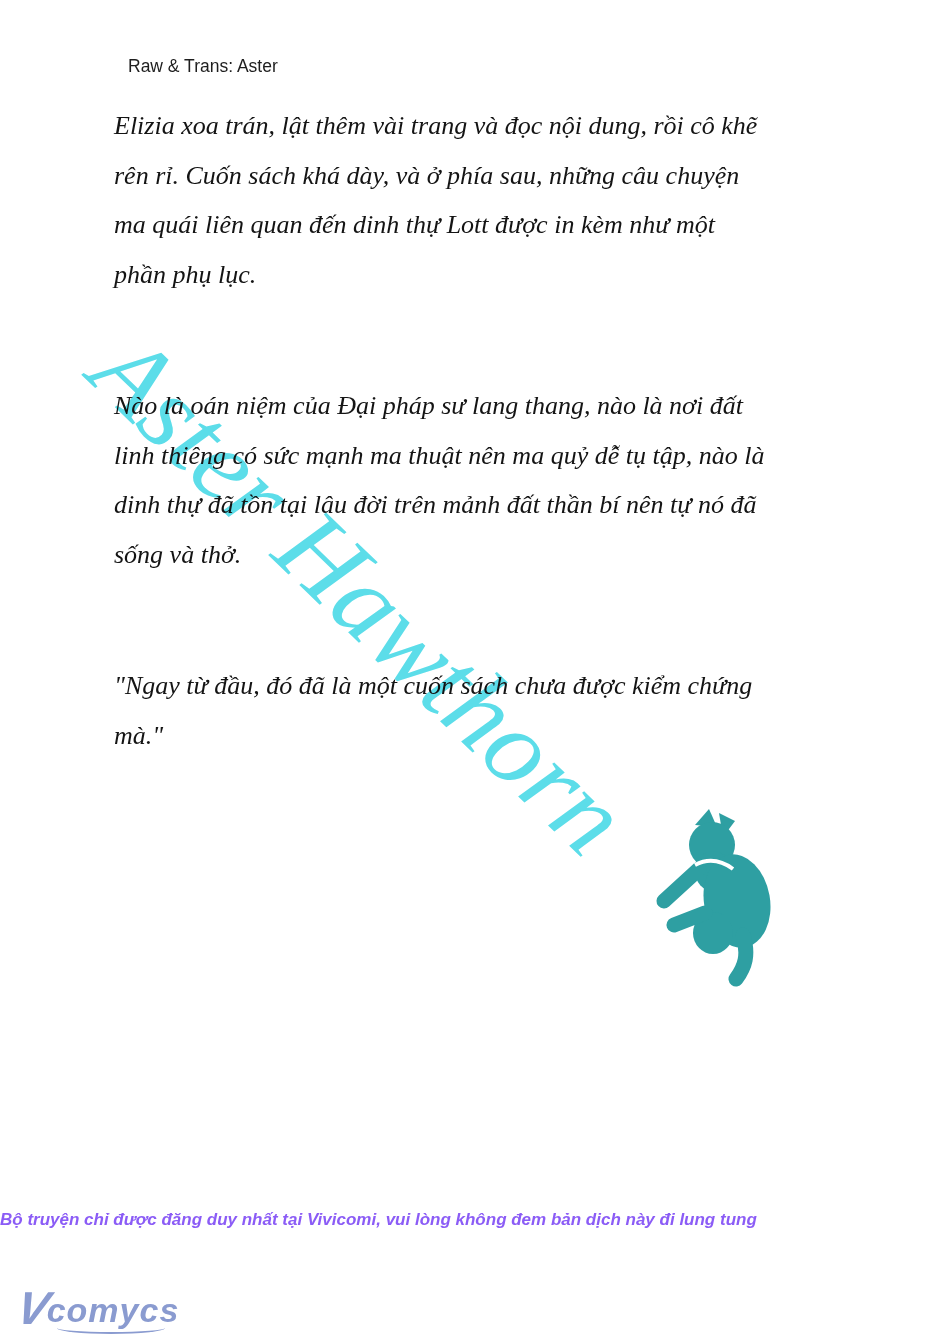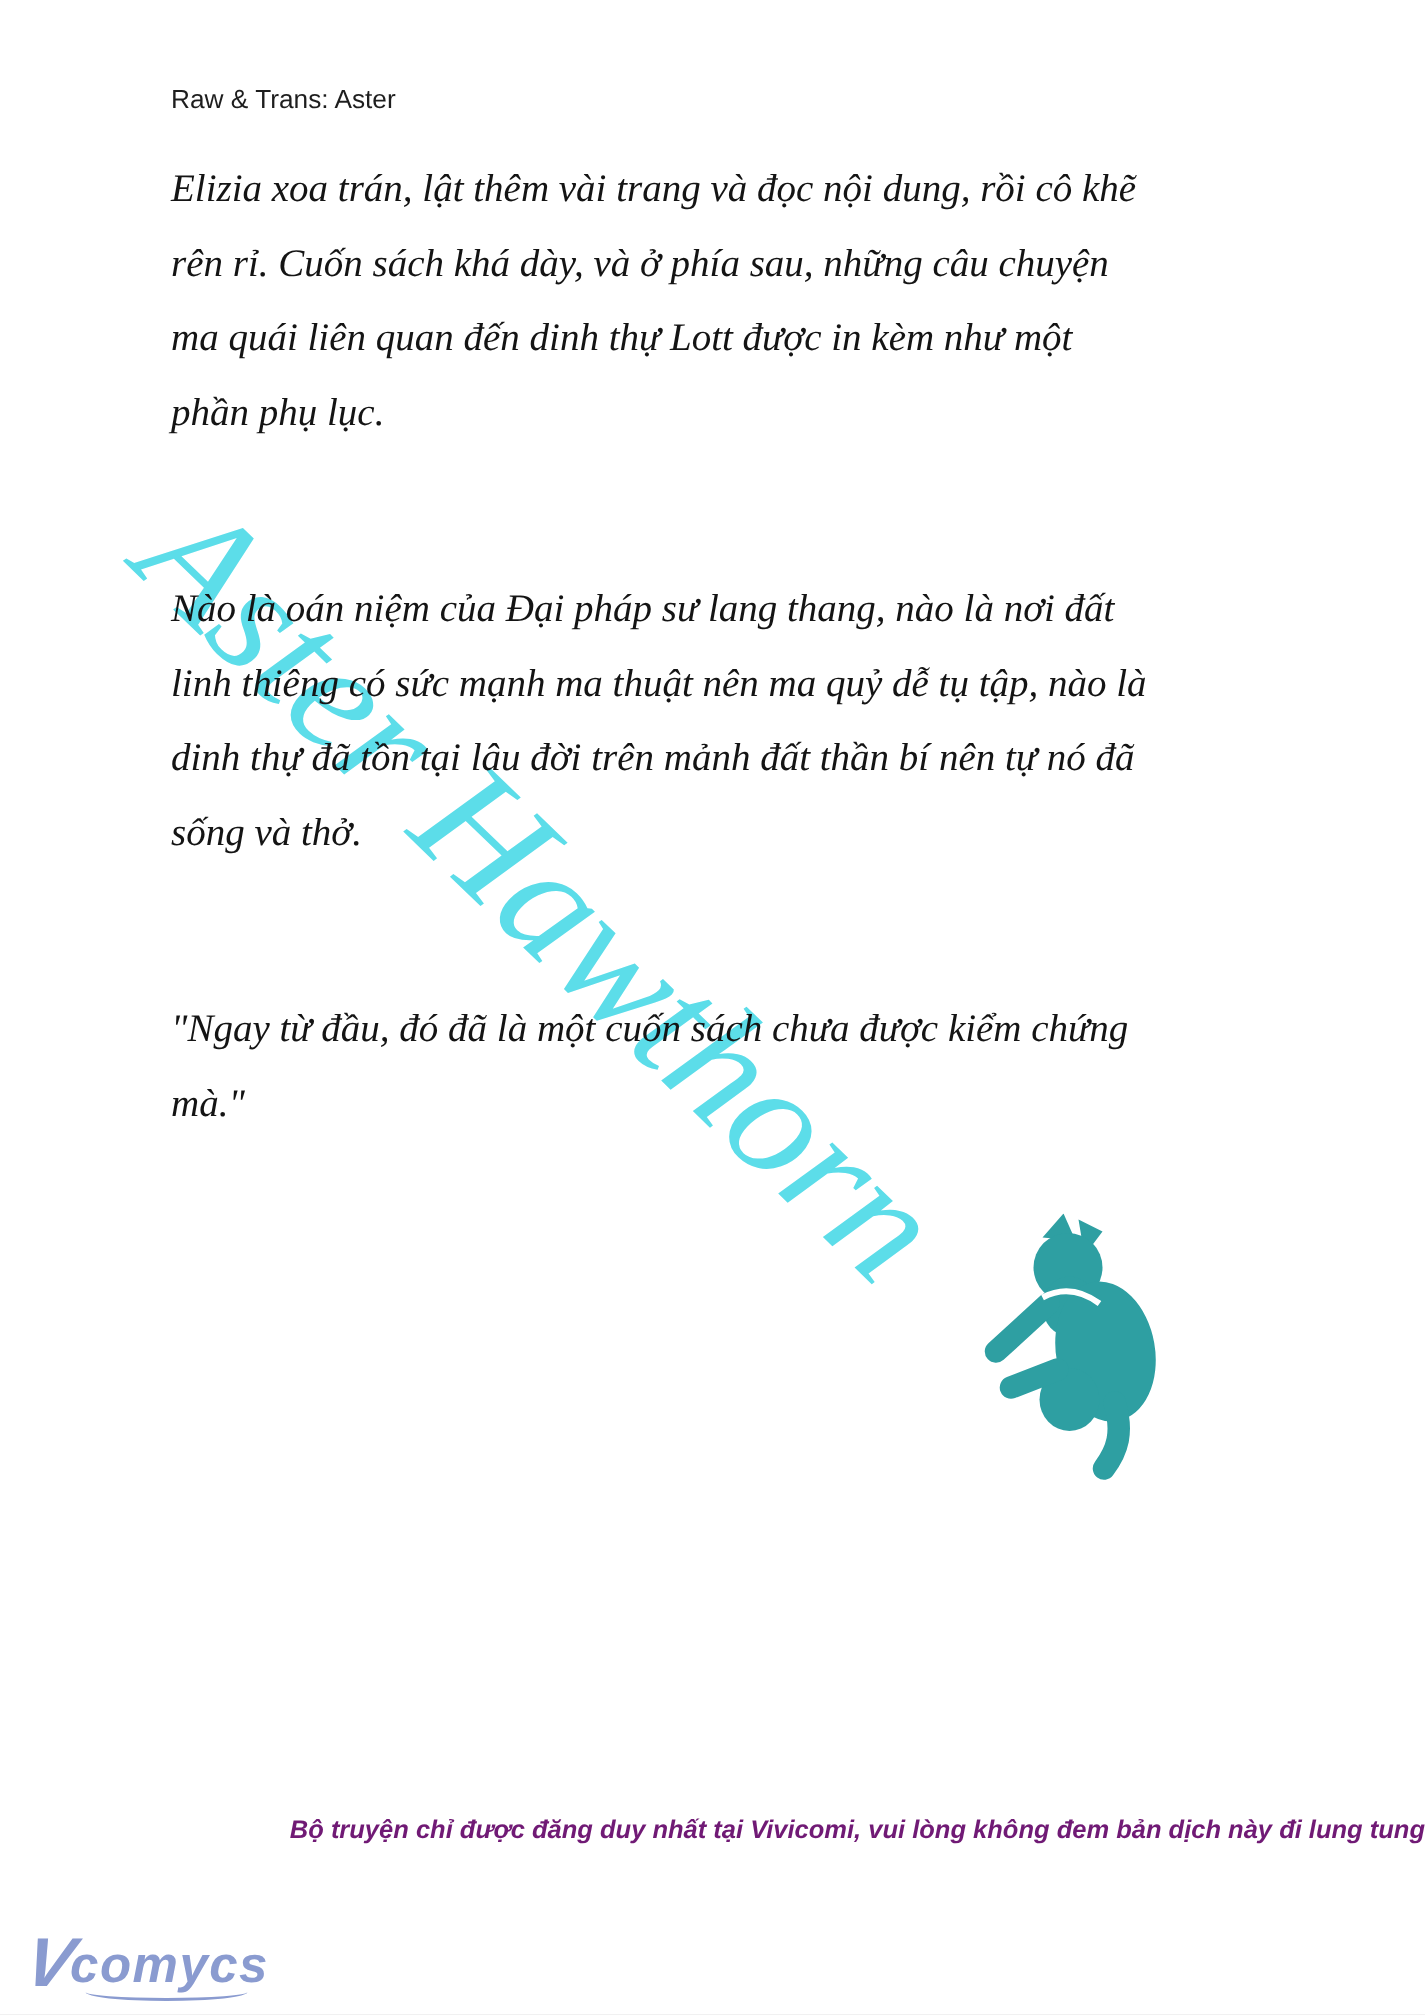--- a/index.html
+++ b/index.html
@@ -1,44 +1,44 @@
 <!DOCTYPE html>
 <html><head>
 <meta charset="utf-8">
 <style>
   html,body{margin:0;padding:0;background:#e8e8e8;}
   .page{
     position:relative;width:950px;height:1343px;background:#ffffff;
     overflow:hidden;font-family:"Liberation Serif","DejaVu Serif",serif;
   }
   .credits{
-    position:absolute;left:114px;top:56px;
+    position:absolute;left:128px;top:56px;
     font-family:"Liberation Sans","DejaVu Sans",sans-serif;
     font-size:17.5px;color:#1e1e1e;z-index:3;white-space:pre;
   }
   .watermark{
     position:absolute;left:148px;top:314px;
     transform:rotate(44deg);transform-origin:0 0;
     font-family:"Liberation Serif","DejaVu Serif",serif;
     font-style:italic;font-size:108px;line-height:1;
     color:#5CDDE9;white-space:nowrap;z-index:1;
   }
   .content{
     position:absolute;left:114px;top:101px;width:770px;z-index:2;
     font-size:26px;color:#141414;font-style:italic;
   }
   .content p{
     margin:0 0 82px 0;line-height:49.5px;white-space:pre;
   }
   .cat{position:absolute;left:653px;top:809px;width:118px;height:178px;z-index:1;}
   .footer{
-    position:absolute;left:0;top:1206px;width:950px;text-align:right;z-index:3;
+    position:absolute;left:0;top:1206px;width:950px;text-align:left;z-index:3;
     font-family:"Liberation Sans","DejaVu Sans",sans-serif;
     font-weight:bold;font-style:italic;font-size:17px;line-height:27px;
-    color:#701a75;
+    color:#8b5cf6;
   }
   .logo{
     position:absolute;left:18px;top:1288px;z-index:3;
     font-family:"Liberation Sans","DejaVu Sans",sans-serif;
     font-weight:bold;font-style:italic;color:#8A9BD0;
     display:flex;align-items:flex-start;
   }
   .logo-v{font-size:46px;line-height:40px;transform:skewX(-12deg);}
   .logo-rest{font-size:34px;line-height:29px;margin:8px 0 0 -2px;letter-spacing:1px;position:relative;}
   .logo-rest::after{

